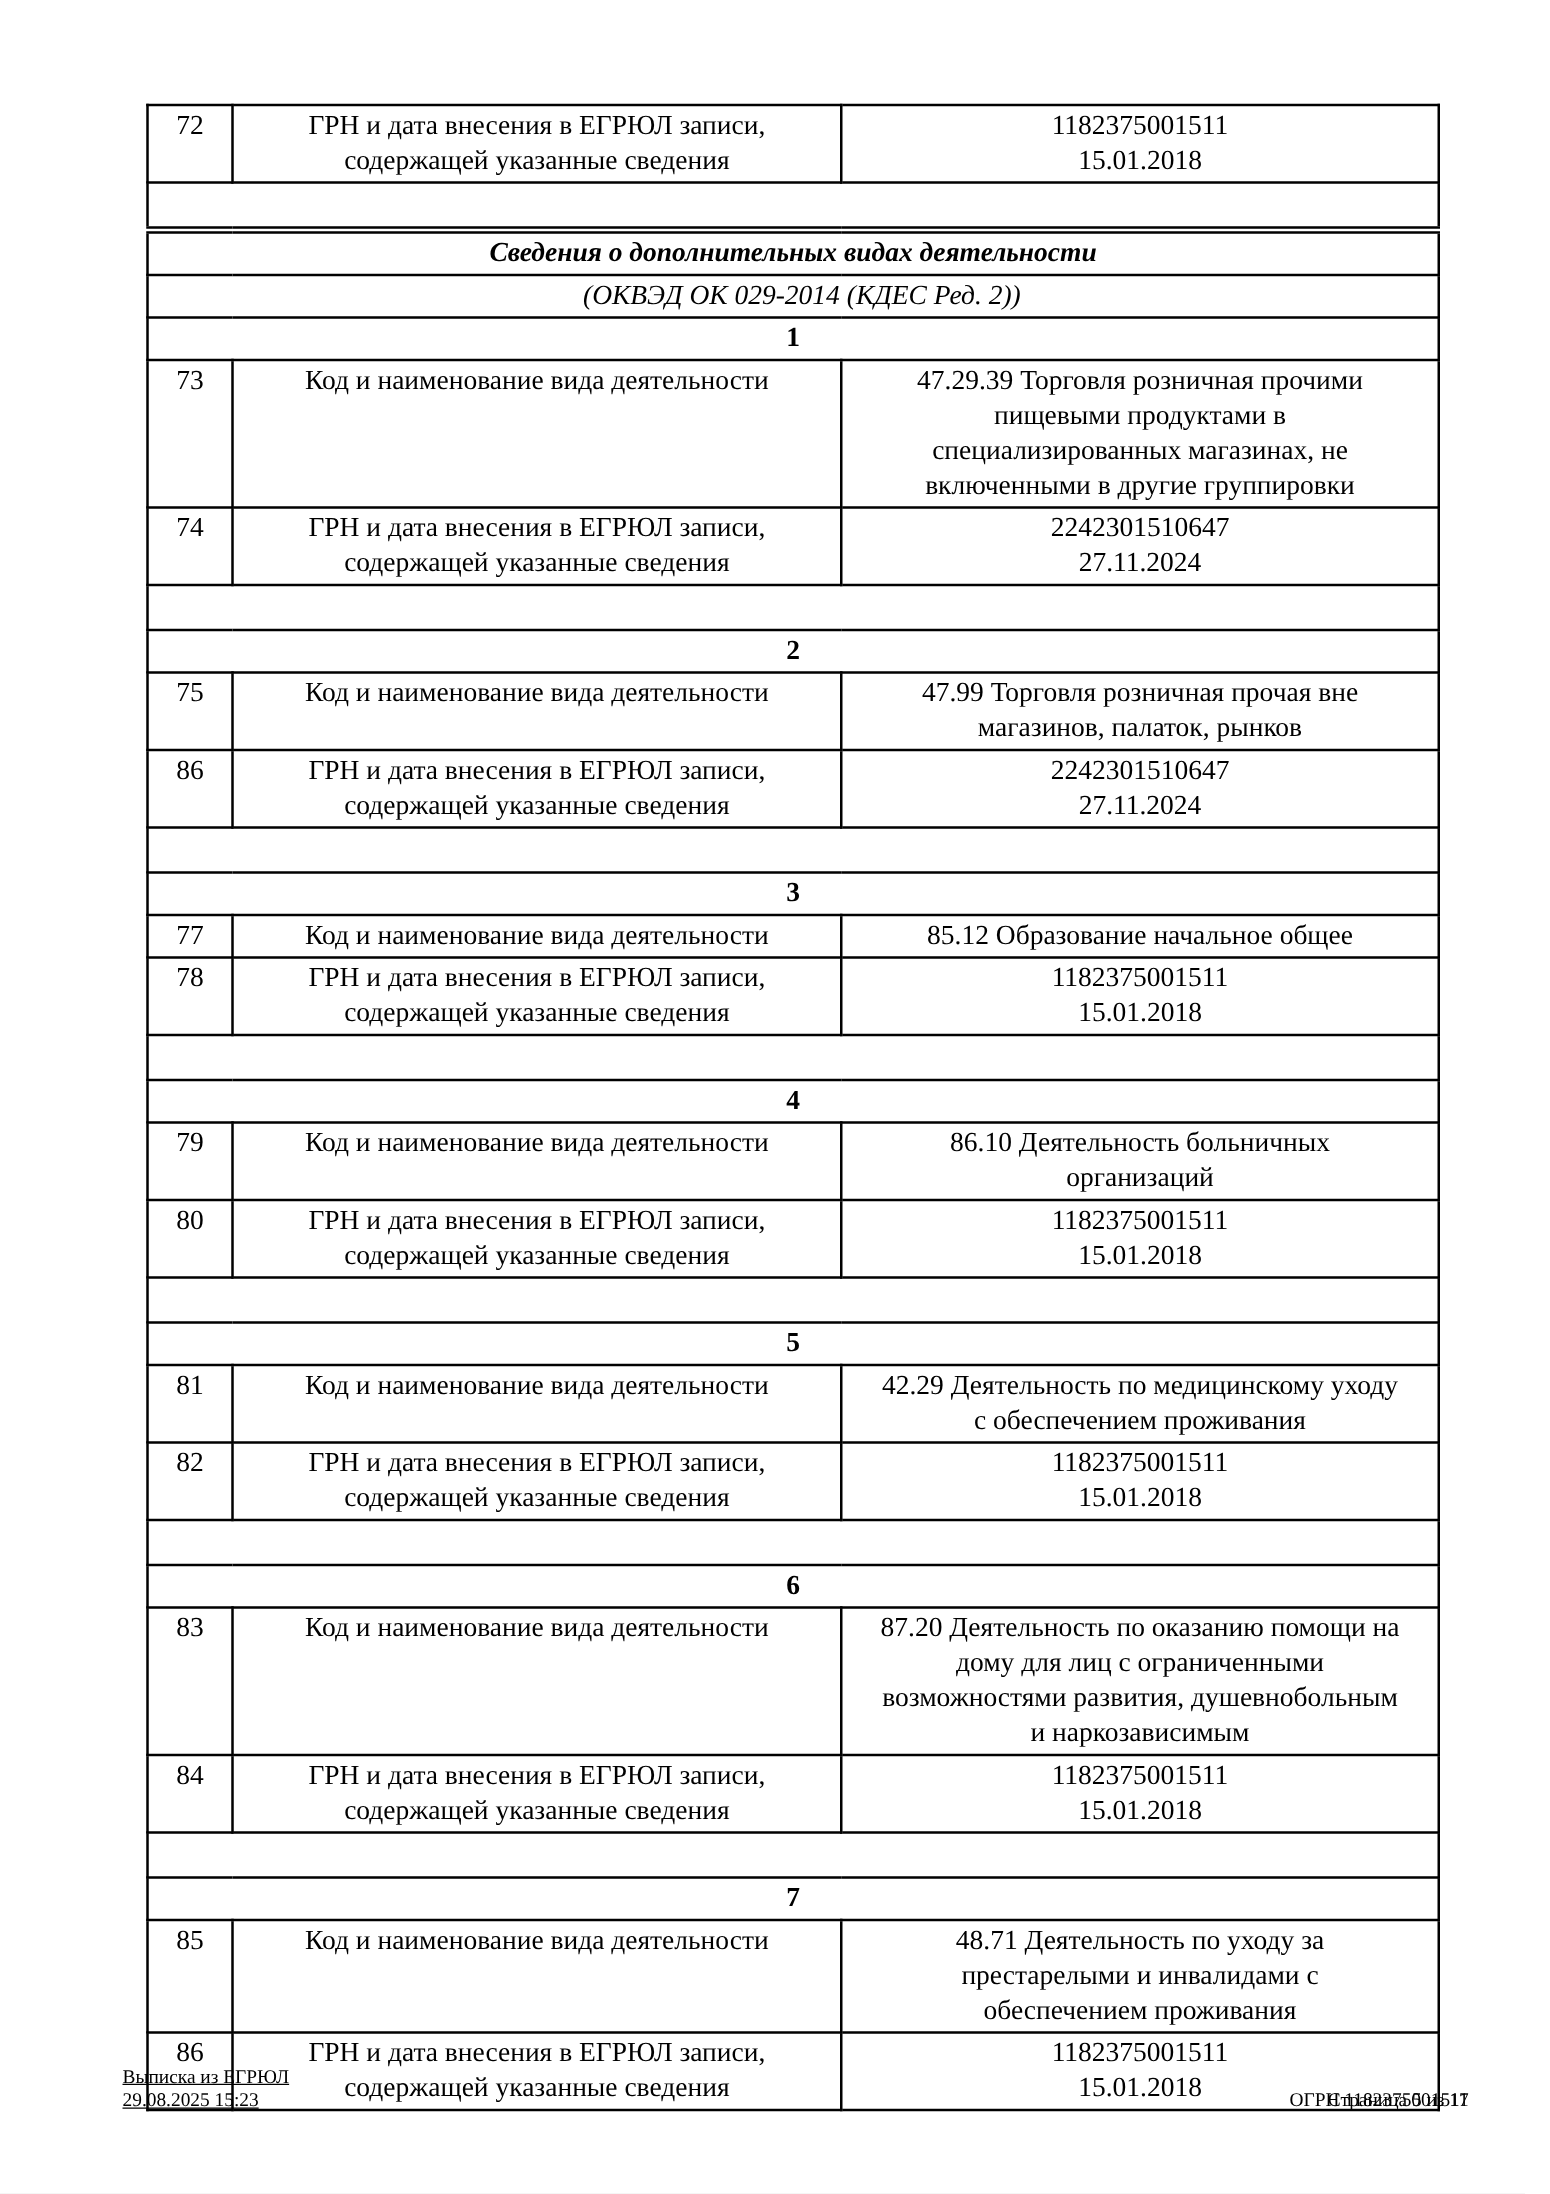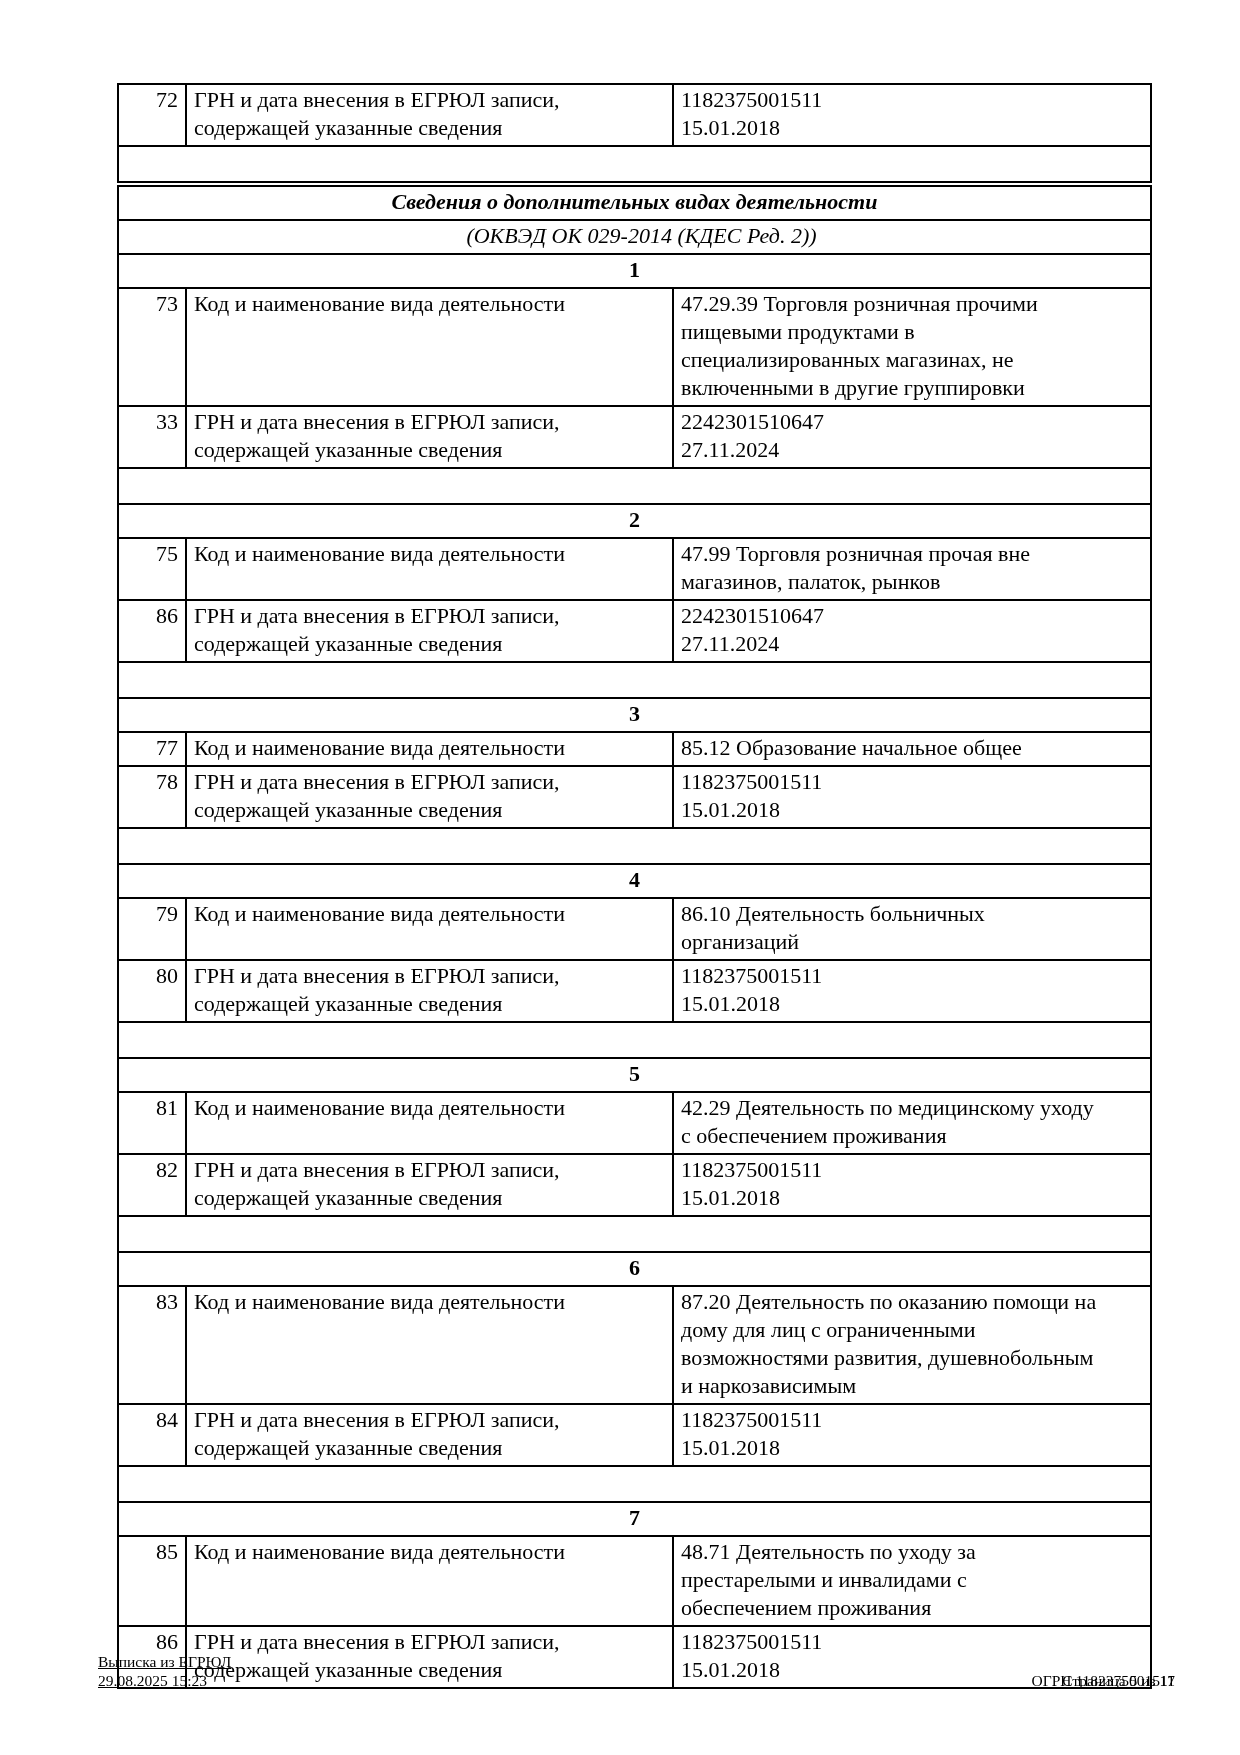--- a/index.html
+++ b/index.html
@@ -21,25 +21,26 @@
     font-size:22px;
     line-height:28px;
   }
   table.doc td{
     border:2px solid #000;
     vertical-align:top;
     padding:1px 7px 3px 7px;
     overflow:hidden;
   }
   td.c-num{
-    text-align:right;
+    text-align:center;
     padding-left:2px;padding-right:2px;
   }
   td.c-label, td.c-value{
     white-space:pre-line;
+    text-align:center;
   }
   td.c-full{
     text-align:center;
   }
   tr.r-empty td{height:30px;}
   tr.r-title td{
     font-weight:bold;font-style:italic;
     border-top:6px double #000;
     margin-top:16px;
   }
@@ -89,21 +90,21 @@
   </tr>
         <tr class="r-data">
     <td class="c-num">73</td>
     <td class="c-label">Код и наименование вида деятельности</td>
     <td class="c-value">47.29.39 Торговля розничная прочими
 пищевыми продуктами в
 специализированных магазинах, не
 включенными в другие группировки</td>
   </tr>
         <tr class="r-data">
-    <td class="c-num">33</td>
+    <td class="c-num">74</td>
     <td class="c-label">ГРН и дата внесения в ЕГРЮЛ записи,
 содержащей указанные сведения</td>
     <td class="c-value">2242301510647
 27.11.2024</td>
   </tr>
         <tr class="r-empty">
     <td class="c-full" colspan="3"></td>
   </tr>
         <tr class="r-section">
     <td class="c-full" colspan="3">2</td>

